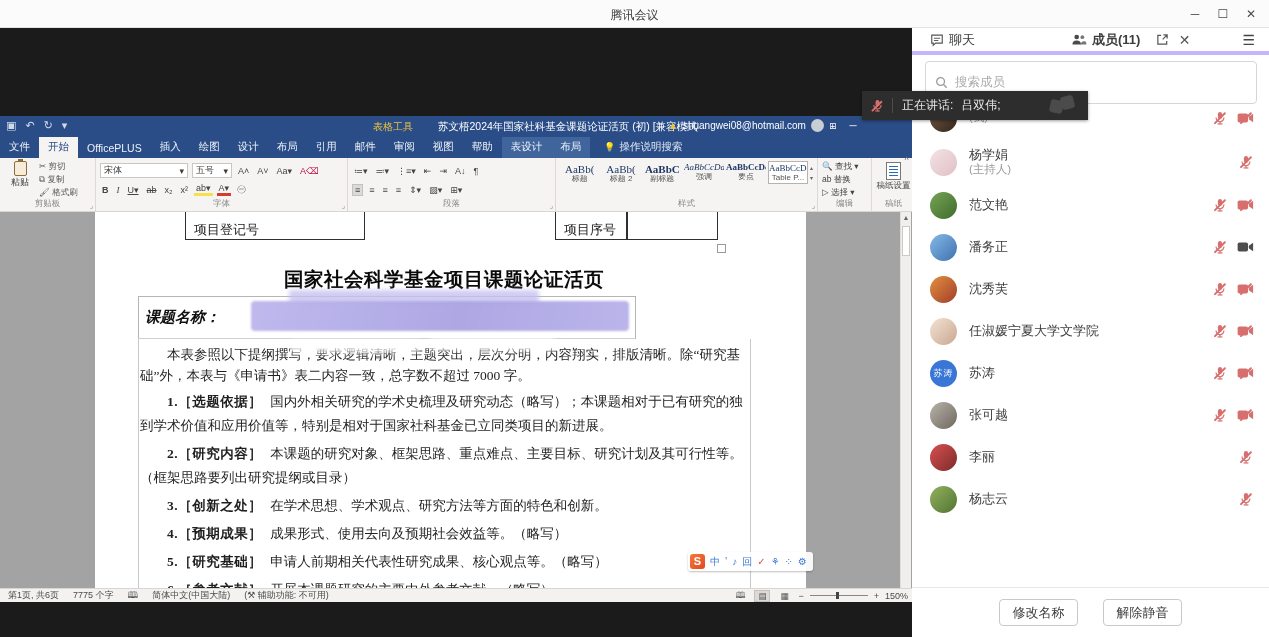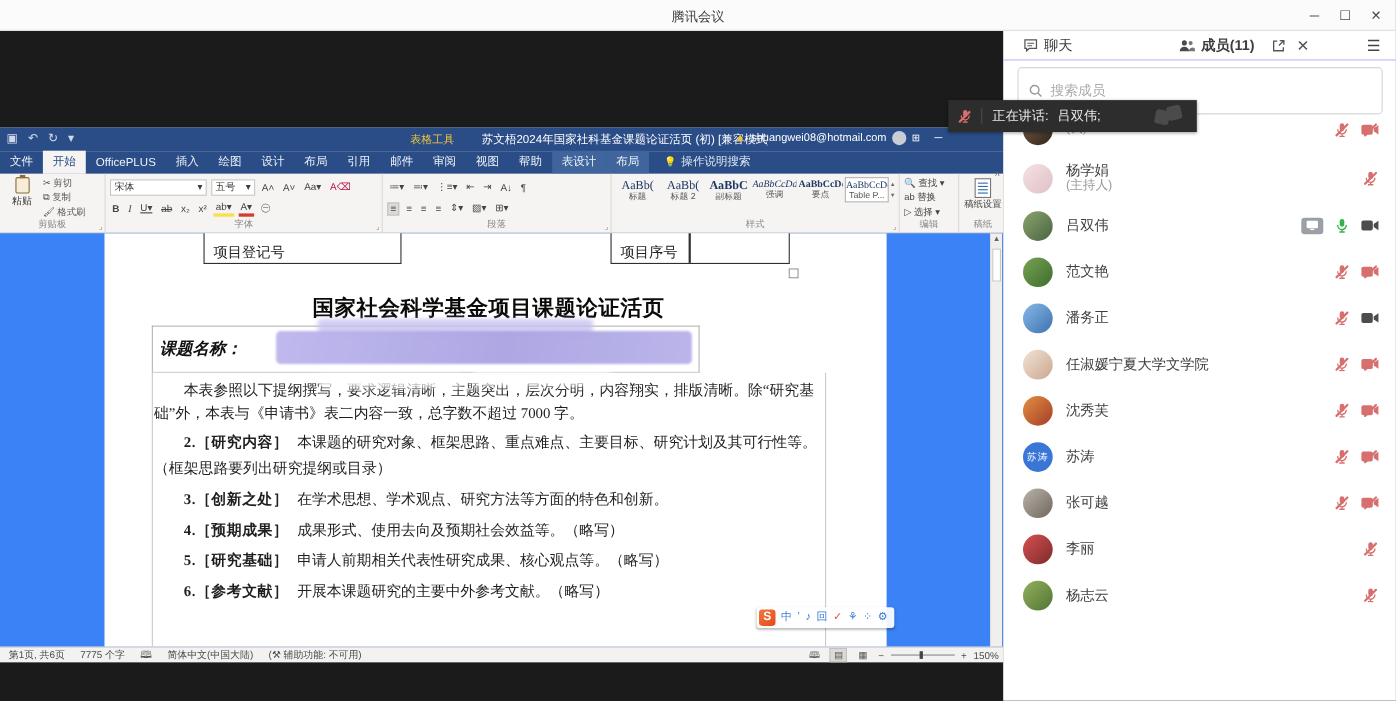--- a/index.html
+++ b/index.html
@@ -51,21 +51,21 @@
   .bigdoc{width:15px;height:18px;border:1px solid #777;background:#fff;margin:1px auto 1px auto;position:relative;}
   .bigdoc::before{content:"";position:absolute;left:2px;top:3px;right:2px;height:1px;background:#2a6db5;box-shadow:0 3px 0 #2a6db5,0 6px 0 #2a6db5,0 9px 0 #2a6db5;}
   .books{width:16px;height:16px;margin:2px auto 1px auto;position:relative;}
   .books::before{content:"";position:absolute;left:1px;top:2px;width:5px;height:13px;background:#2e75c8;transform:skewX(-8deg);}
   .books::after{content:"";position:absolute;left:8px;top:1px;width:5px;height:14px;background:#5b9bd5;transform:skewX(8deg);}
   .orangedot{width:10px;height:10px;border-radius:50%;background:#f59a23;margin:4px auto 2px auto;}
   .icolabel{font-size:8.5px;text-align:center;color:#444;line-height:1.1;}
   #ribbon-collapse{position:absolute;right:3px;top:38px;color:#666;font-size:8px;}
 
   
-  #wdoc{position:absolute;left:0;top:96px;width:912px;height:376px;background:#3b82f6;overflow:hidden;padding-left:23px;}
+  #wdoc{position:absolute;left:0;top:96px;width:912px;height:376px;background:#a3a3a3;overflow:hidden;padding-left:23px;}
   #page{position:absolute;left:95px;top:0;width:711px;height:376px;background:#fff;}
   .topbox{position:absolute;border:1.5px solid #2f2f2f;background:#fff;font-family:"Liberation Serif","DejaVu Serif",serif;font-size:13px;color:#222;}
   #box-reg{left:90px;top:-4px;width:180px;height:32px;padding:12px 0 0 8px;}
   #box-seq{left:460px;top:-4px;width:163px;height:32px;}
   #box-seq .lbl{position:absolute;left:8px;top:12px;}
   #box-seq .cell-split{position:absolute;left:70px;top:0;bottom:0;width:1.5px;background:#2f2f2f;}
   #tbl-handle{position:absolute;left:622px;top:32px;width:9px;height:9px;border:1px solid #9a9a9a;background:#fff;}
   #doc-heading{position:absolute;left:43px;top:54px;width:612px;text-align:center;font-weight:bold;font-size:19.5px;color:#0a0a0a;letter-spacing:.5px;}
   #topic-row{position:absolute;left:43px;top:84px;width:498px;height:43px;border:1px solid #b5b5b5;border-bottom:1px solid #cfcfcf;font-style:italic;}
   #topic-row .tl{position:absolute;left:6px;top:11px;font-weight:bold;font-size:15px;color:#111;font-family:"Liberation Serif","DejaVu Serif",serif;}
@@ -103,21 +103,21 @@
   #speaking{position:absolute;left:862px;top:91px;width:226px;height:29px;background:#2d2d2d;z-index:60;display:flex;align-items:center;color:#e8e8e8;font-size:12px;box-shadow:0 1px 3px rgba(0,0,0,.4);}
   #speaking .micwrap{width:30px;display:flex;justify-content:center;position:relative;}
   #speaking .divider{width:1px;height:15px;background:#4c4c4c;margin-right:9px;}
   #speaking .ghost{position:absolute;right:10px;top:5px;width:28px;height:18px;opacity:.14;}
   #speaking .ghost i{position:absolute;background:#fff;border-radius:3px;}
   #speaking .ghost i:nth-child(1){left:0;top:4px;width:13px;height:13px;transform:rotate(12deg);}
   #speaking .ghost i:nth-child(2){left:11px;top:0;width:13px;height:13px;transform:rotate(-14deg);}
 
   
   #panel{position:absolute;left:912px;top:28px;width:357px;height:609px;background:#fff;z-index:20;}
-  #phead{position:absolute;left:0;top:0;width:357px;height:27px;border-bottom:1px solid #c4b5fd;display:flex;align-items:center;font-size:13px;color:#3d3d3d;}
+  #phead{position:absolute;left:0;top:0;width:357px;height:27px;border-bottom:4px solid #c4b5fd;display:flex;align-items:center;font-size:13px;color:#3d3d3d;}
   .ptab{display:flex;align-items:center;gap:5px;cursor:default;}
   #ptab-chat{margin-left:18px;}
   #ptab-members{margin-left:96px;font-weight:bold;}
   #phead .hicons{margin-left:auto;display:flex;align-items:center;gap:10px;margin-right:12px;color:#555;}
   #phead .menu{margin-left:40px;margin-right:14px;font-size:14px;color:#444;}
   #psearch{position:absolute;left:13px;top:33px;width:332px;height:43px;border:1px solid #d6d6d6;border-radius:4px;background:#fff;display:flex;align-items:center;gap:7px;padding-left:9px;color:#ababab;font-size:12.5px;}
   #plist{position:absolute;left:0;top:68px;width:357px;height:492px;overflow:hidden;}
   .mrow{position:relative;display:flex;align-items:center;height:42px;padding:0 14px 0 18px;}
   .mrow.two{height:44px;}
   .avatar{width:27px;height:27px;border-radius:50%;flex:none;display:flex;align-items:center;justify-content:center;color:#fff;font-size:9px;letter-spacing:1px;overflow:hidden;}
@@ -383,20 +383,21 @@
           <span class="tl">课题名称：</span>
           <span id="redact2"></span>
           <span id="redact1"></span>
         </div>
 
         <span class="side-border-l"></span>
           <span class="side-border-r"></span>
 
         <div id="doc-body">
           <p class="intro">本表参照以下提纲撰写，要求逻辑清晰，主题突出，层次分明，内容翔实，排版清晰。除“研究基础”外，本表与《申请书》表二内容一致，总字数不超过 7000 字。</p>
+          <p class="item"><b>1.［选题依据］</b><span>国内外相关研究的学术史梳理及研究动态（略写）；本课题相对于已有研究的独到学术价值和应用价值等，特别是相对于国家社科基金已立同类项目的新进展。</span></p>
           <p class="item"><b>2.［研究内容］</b><span>本课题的研究对象、框架思路、重点难点、主要目标、研究计划及其可行性等。（框架思路要列出研究提纲或目录）</span></p>
           <p class="item"><b>3.［创新之处］</b><span>在学术思想、学术观点、研究方法等方面的特色和创新。</span></p>
           <p class="item"><b>4.［预期成果］</b><span>成果形式、使用去向及预期社会效益等。（略写）</span></p>
           <p class="item"><b>5.［研究基础］</b><span>申请人前期相关代表性研究成果、核心观点等。（略写）</span></p>
           <p class="item"><b>6.［参考文献］</b><span>开展本课题研究的主要中外参考文献。（略写）</span></p>
         </div>
 
         <span class="blurpatch" style="left:195px;top:128px;width:130px;height:13px;"></span>
         <span class="blurpatch" style="left:335px;top:125px;width:125px;height:14px;"></span>
       </div>
@@ -512,90 +513,88 @@
         <span class="ic mic muted">
             <svg width="14" height="14" viewBox="0 0 16 16">
               <use href="#sym-mic"></use>
             </svg>
             <i class="slash"></i>
           </span>
 
       </span>
     </div>
     <div class="mrow">
-      <span class="avatar" style="background: linear-gradient(135deg, rgb(138, 165, 111), rgb(74, 99, 64));">
-          <i style="font-style:normal"></i>
-        </span>
-      <span class="mname">
-          <span class="n">吕双伟</span>
-        </span>
-      <span class="micons">
-        <span class="ic sharebadge">
-            <svg width="12" height="10" viewBox="0 0 16 14" style="color:#fff">
-              <use href="#sym-monitor"></use>
-            </svg>
-          </span>
-        <span class="ic mic on-mic">
-            <svg width="14" height="14" viewBox="0 0 16 16">
-              <use href="#sym-mic"></use>
-            </svg>
+      <span class="avatar" style="background: linear-gradient(135deg, rgb(118, 163, 85), rgb(62, 109, 44));">
+          <i style="font-style:normal"></i>
+        </span>
+      <span class="mname">
+          <span class="n">范文艳</span>
+        </span>
+      <span class="micons">
+
+        <span class="ic mic muted">
+            <svg width="14" height="14" viewBox="0 0 16 16">
+              <use href="#sym-mic"></use>
+            </svg>
+            <i class="slash"></i>
+          </span>
+        <span class="ic cam cam-off">
+            <svg width="17" height="12" viewBox="0 0 19 13">
+              <use href="#sym-cam"></use>
+            </svg>
+            <i class="slash"></i>
+          </span>
+      </span>
+    </div>
+    <div class="mrow">
+      <span class="avatar" style="background: linear-gradient(135deg, rgb(134, 184, 232), rgb(62, 114, 173));">
+          <i style="font-style:normal"></i>
+        </span>
+      <span class="mname">
+          <span class="n">潘务正</span>
+        </span>
+      <span class="micons">
+
+        <span class="ic mic muted">
+            <svg width="14" height="14" viewBox="0 0 16 16">
+              <use href="#sym-mic"></use>
+            </svg>
+            <i class="slash"></i>
           </span>
         <span class="ic cam cam-on">
             <svg width="17" height="12" viewBox="0 0 19 13">
               <use href="#sym-cam"></use>
             </svg>
           </span>
       </span>
     </div>
     <div class="mrow">
-      <span class="avatar" style="background: linear-gradient(135deg, rgb(118, 163, 85), rgb(62, 109, 44));">
-          <i style="font-style:normal"></i>
-        </span>
-      <span class="mname">
-          <span class="n">范文艳</span>
+      <span class="avatar" style="background: linear-gradient(135deg, rgb(226, 144, 63), rgb(163, 61, 42));">
+          <i style="font-style:normal"></i>
+        </span>
+      <span class="mname">
+          <span class="n">沈秀芙</span>
         </span>
       <span class="micons">
 
         <span class="ic mic muted">
             <svg width="14" height="14" viewBox="0 0 16 16">
               <use href="#sym-mic"></use>
             </svg>
             <i class="slash"></i>
           </span>
         <span class="ic cam cam-off">
             <svg width="17" height="12" viewBox="0 0 19 13">
               <use href="#sym-cam"></use>
             </svg>
             <i class="slash"></i>
           </span>
       </span>
     </div>
     <div class="mrow">
-      <span class="avatar" style="background: linear-gradient(135deg, rgb(134, 184, 232), rgb(62, 114, 173));">
-          <i style="font-style:normal"></i>
-        </span>
-      <span class="mname">
-          <span class="n">潘务正</span>
-        </span>
-      <span class="micons">
-
-        <span class="ic mic muted">
-            <svg width="14" height="14" viewBox="0 0 16 16">
-              <use href="#sym-mic"></use>
-            </svg>
-            <i class="slash"></i>
-          </span>
-        <span class="ic cam cam-on">
-            <svg width="17" height="12" viewBox="0 0 19 13">
-              <use href="#sym-cam"></use>
-            </svg>
-          </span>
-      </span>
-    </div>
-    <div class="mrow">
       <span class="avatar" style="background: linear-gradient(135deg, rgb(242, 227, 214), rgb(202, 167, 143));">
           <i style="font-style:normal"></i>
         </span>
       <span class="mname">
           <span class="n">任淑媛宁夏大学文学院</span>
         </span>
       <span class="micons">
 
         <span class="ic mic muted">
             <svg width="14" height="14" viewBox="0 0 16 16">
@@ -605,89 +604,66 @@
           </span>
         <span class="ic cam cam-off">
             <svg width="17" height="12" viewBox="0 0 19 13">
               <use href="#sym-cam"></use>
             </svg>
             <i class="slash"></i>
           </span>
       </span>
     </div>
     <div class="mrow">
-      <span class="avatar" style="background: linear-gradient(135deg, rgb(226, 144, 63), rgb(163, 61, 42));">
-          <i style="font-style:normal"></i>
-        </span>
-      <span class="mname">
-          <span class="n">沈秀芙</span>
+      <span class="avatar" style="background: linear-gradient(135deg, rgb(58, 118, 214), rgb(58, 118, 214));">
+          <i style="font-style:normal">苏涛</i>
+        </span>
+      <span class="mname">
+          <span class="n">苏涛</span>
         </span>
       <span class="micons">
 
         <span class="ic mic muted">
             <svg width="14" height="14" viewBox="0 0 16 16">
               <use href="#sym-mic"></use>
             </svg>
             <i class="slash"></i>
           </span>
         <span class="ic cam cam-off">
             <svg width="17" height="12" viewBox="0 0 19 13">
               <use href="#sym-cam"></use>
             </svg>
             <i class="slash"></i>
           </span>
       </span>
     </div>
     <div class="mrow">
-      <span class="avatar" style="background: linear-gradient(135deg, rgb(58, 118, 214), rgb(58, 118, 214));">
-          <i style="font-style:normal">苏涛</i>
-        </span>
-      <span class="mname">
-          <span class="n">苏涛</span>
+      <span class="avatar" style="background: linear-gradient(135deg, rgb(185, 179, 169), rgb(111, 103, 93));">
+          <i style="font-style:normal"></i>
+        </span>
+      <span class="mname">
+          <span class="n">张可越</span>
         </span>
       <span class="micons">
 
         <span class="ic mic muted">
             <svg width="14" height="14" viewBox="0 0 16 16">
               <use href="#sym-mic"></use>
             </svg>
             <i class="slash"></i>
           </span>
         <span class="ic cam cam-off">
             <svg width="17" height="12" viewBox="0 0 19 13">
               <use href="#sym-cam"></use>
             </svg>
             <i class="slash"></i>
           </span>
       </span>
     </div>
     <div class="mrow">
-      <span class="avatar" style="background: linear-gradient(135deg, rgb(185, 179, 169), rgb(111, 103, 93));">
-          <i style="font-style:normal"></i>
-        </span>
-      <span class="mname">
-          <span class="n">张可越</span>
-        </span>
-      <span class="micons">
-
-        <span class="ic mic muted">
-            <svg width="14" height="14" viewBox="0 0 16 16">
-              <use href="#sym-mic"></use>
-            </svg>
-            <i class="slash"></i>
-          </span>
-        <span class="ic cam cam-off">
-            <svg width="17" height="12" viewBox="0 0 19 13">
-              <use href="#sym-cam"></use>
-            </svg>
-            <i class="slash"></i>
-          </span>
-      </span>
-    </div>
-    <div class="mrow">
       <span class="avatar" style="background: linear-gradient(135deg, rgb(216, 80, 80), rgb(124, 43, 43));">
           <i style="font-style:normal"></i>
         </span>
       <span class="mname">
           <span class="n">李丽</span>
         </span>
       <span class="micons">
 
         <span class="ic mic muted">
             <svg width="14" height="14" viewBox="0 0 16 16">
@@ -711,20 +687,24 @@
             <svg width="14" height="14" viewBox="0 0 16 16">
               <use href="#sym-mic"></use>
             </svg>
             <i class="slash"></i>
           </span>
 
       </span>
     </div>
   </div>
 
+  <div id="pfoot">
+    <span class="pbtn">修改名称</span>
+    <span class="pbtn">解除静音</span>
+  </div>
 </div>
 
 <div id="speaking">
   <span class="micwrap">
     <svg width="13" height="13" viewBox="0 0 16 16" style="color:#d76f6f">
         <use href="#sym-mic"></use>
       </svg>
     <i style="position:absolute;left:14px;top:0;width:1.5px;height:14px;background:#d76f6f;transform:rotate(45deg);"></i>
   </span>
   <span class="divider"></span>

